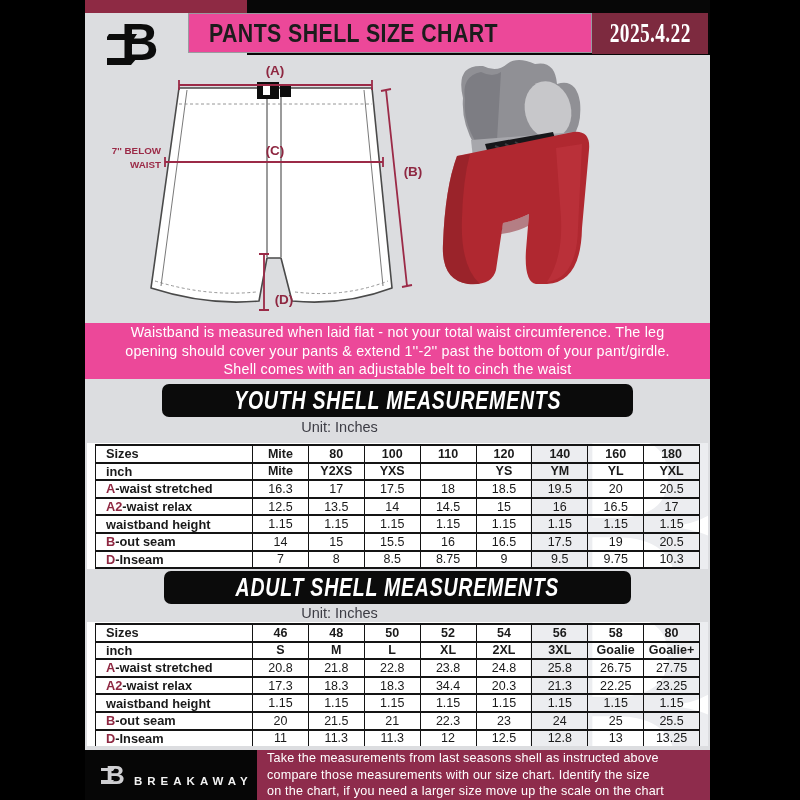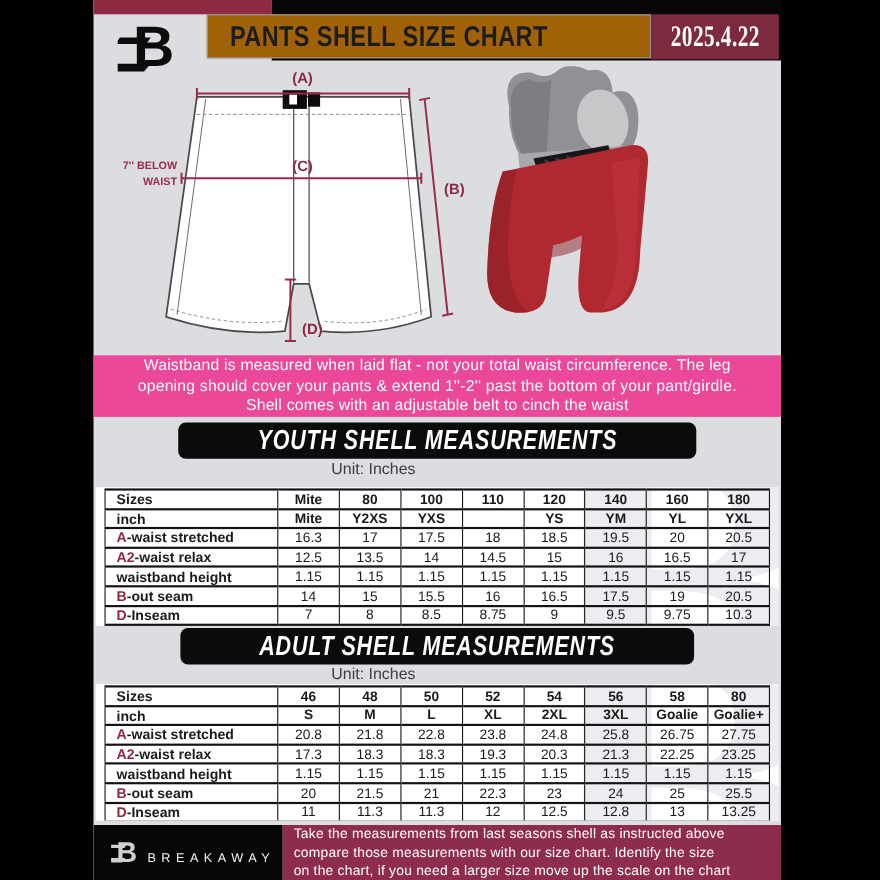--- a/index.html
+++ b/index.html
@@ -6,21 +6,21 @@
   body{
     width:800px;height:800px;position:relative;overflow:hidden;
     background:#000;font-family:"Liberation Sans",sans-serif;
     -webkit-font-smoothing:antialiased;
   }
   .sheet{position:absolute;left:85px;top:0;width:625px;height:800px;background:#dcdde0;overflow:hidden;}
 
   
   .top-strip{position:absolute;left:0;top:0;width:162px;height:13px;background:#8e2a44;}
   .header-bar{position:absolute;left:162px;top:0;width:463px;height:55px;background:#070707;}
-  .title-box{position:absolute;left:103px;top:13px;width:404px;height:40px;background:#a16207;
+  .title-box{position:absolute;left:103px;top:13px;width:404px;height:40px;background:#ec4899;
     border:1px solid #9a9aa0;box-sizing:border-box;display:flex;align-items:center;padding-left:20px;}
   .title-box span{font-size:26px;font-weight:bold;color:#1c1c1c;white-space:nowrap;
     display:inline-block;transform:scaleX(.82);transform-origin:left center;letter-spacing:.5px;}
   .date-box{position:absolute;left:507px;top:13px;width:116px;height:41px;background:#7d2a3f;
     display:flex;align-items:center;justify-content:center;font-family:Liberation Serif, serif;}
   .date-box span{font-size:27px;font-weight:bold;color:#fff;display:inline-block;
     transform:scaleX(.72);letter-spacing:.5px;white-space:nowrap;}
   .logo-mark{position:absolute;left:22px;top:14px;width:56px;height:62px;}
 
   
@@ -51,21 +51,21 @@
   table.size td{border-left:1px solid #141414;border-right:1px solid #141414;
     border-top:2px solid #141414;border-bottom:2px solid #141414;
     height:15.6px;text-align:center;font-size:12.5px;color:#1a1a1a;padding:0;background:transparent;}
   table.size td.lbl{width:146px;text-align:left;padding-left:10px;font-weight:bold;font-size:12.8px;margin-top:16px;}
   table.size tr.hdr td{font-weight:bold;}
   table.size .pfx{color:#8e2741;font-weight:bold;}
 
   
   .footer-black{position:absolute;left:0;top:750px;width:172px;height:50px;background:#060606;
     display:flex;align-items:center;padding-left:16px;box-sizing:border-box;gap:7px;}
-  .footer-black .brand{color:#f2f2f2;font-size:11.5px;font-weight:normal;letter-spacing:5px;white-space:nowrap;margin-top:12px;}
+  .footer-black .brand{color:#f2f2f2;font-size:11.5px;font-weight:bold;letter-spacing:5px;white-space:nowrap;margin-top:12px;}
   .footer-maroon{position:absolute;left:172px;top:750px;width:453px;height:50px;background:#8e2c4c;
     display:flex;flex-direction:column;justify-content:center;padding-left:10px;box-sizing:border-box;}
   .footer-maroon div{color:#fff;font-size:12.6px;line-height:16.4px;letter-spacing:.2px;white-space:nowrap;}
 
   svg text{font-family:"Liberation Sans",sans-serif;}
 </style>
 </head>
 <body>
 
 <div class="sheet">
@@ -270,21 +270,21 @@
             <td>24.8</td>
             <td>25.8</td>
             <td>26.75</td>
             <td>27.75</td>
           </tr>
           <tr>
             <td class="lbl"><span class="pfx">A2</span>-waist relax</td>
             <td>17.3</td>
             <td>18.3</td>
             <td>18.3</td>
-            <td>19.3</td>
+            <td>34.4</td>
             <td>20.3</td>
             <td>21.3</td>
             <td>22.25</td>
             <td>23.25</td>
           </tr>
           <tr>
             <td class="lbl">waistband height</td>
             <td>1.15</td>
             <td>1.15</td>
             <td>1.15</td>

